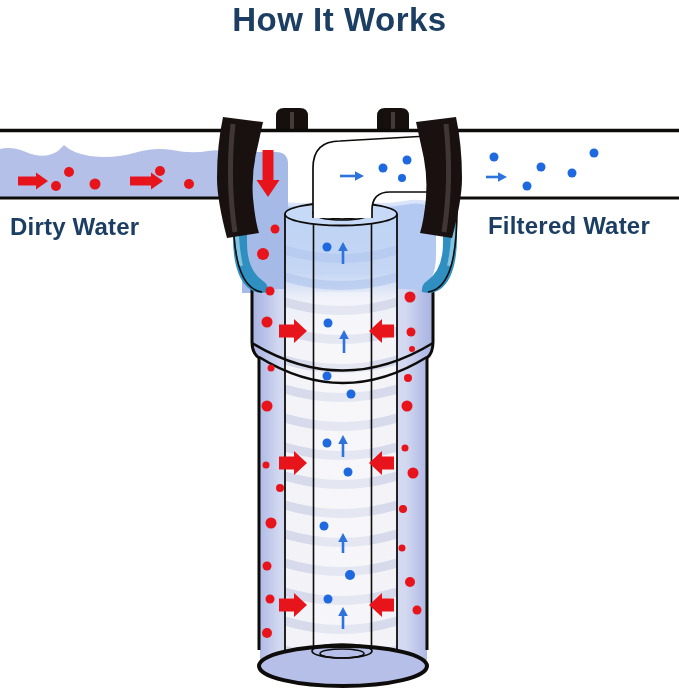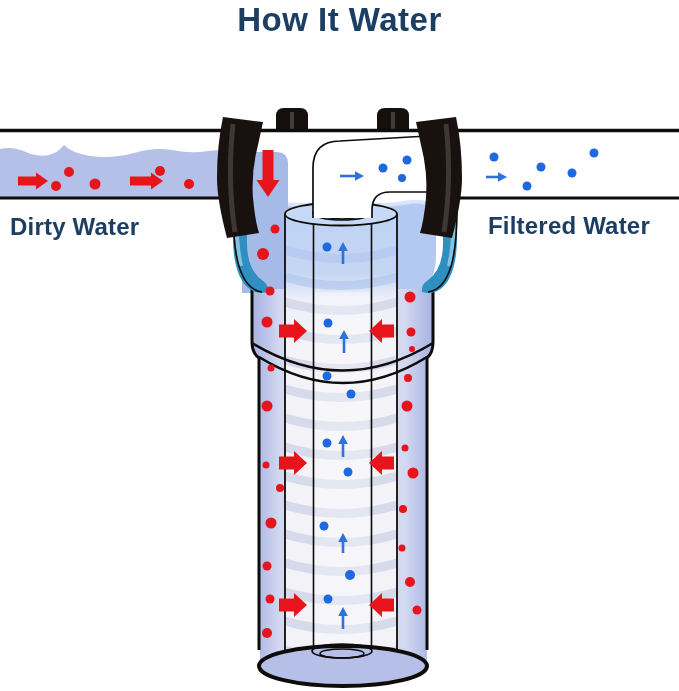--- a/index.html
+++ b/index.html
@@ -215,17 +215,17 @@
   <g id="g-outlet-arrow">
         <line x1="340" y1="176" x2="356" y2="176" stroke="#2e72dc" stroke-width="2.6"></line>
         <polygon points="355.0,180.8 364.0,176.0 355.0,171.2" fill="#2e72dc"></polygon>
       </g>
   <g id="g-filtered-arrow">
         <line x1="486" y1="177" x2="499" y2="177" stroke="#2e72dc" stroke-width="2.6"></line>
         <polygon points="498.0,181.8 507.0,177.0 498.0,172.2" fill="#2e72dc"></polygon>
       </g>
 </svg>
 
-<div class="title" style="color: rgb(28, 62, 99);">How It Water</div>
+<div class="title" style="color: rgb(28, 62, 99);">How It Works</div>
 <div class="lbl lbl-filtered" style="color: rgb(28, 62, 99);">Filtered Water</div>
 <div class="lbl lbl-dirty" style="color: rgb(28, 62, 99);">Dirty Water</div>
 
 </div>
 
 </body></html>

